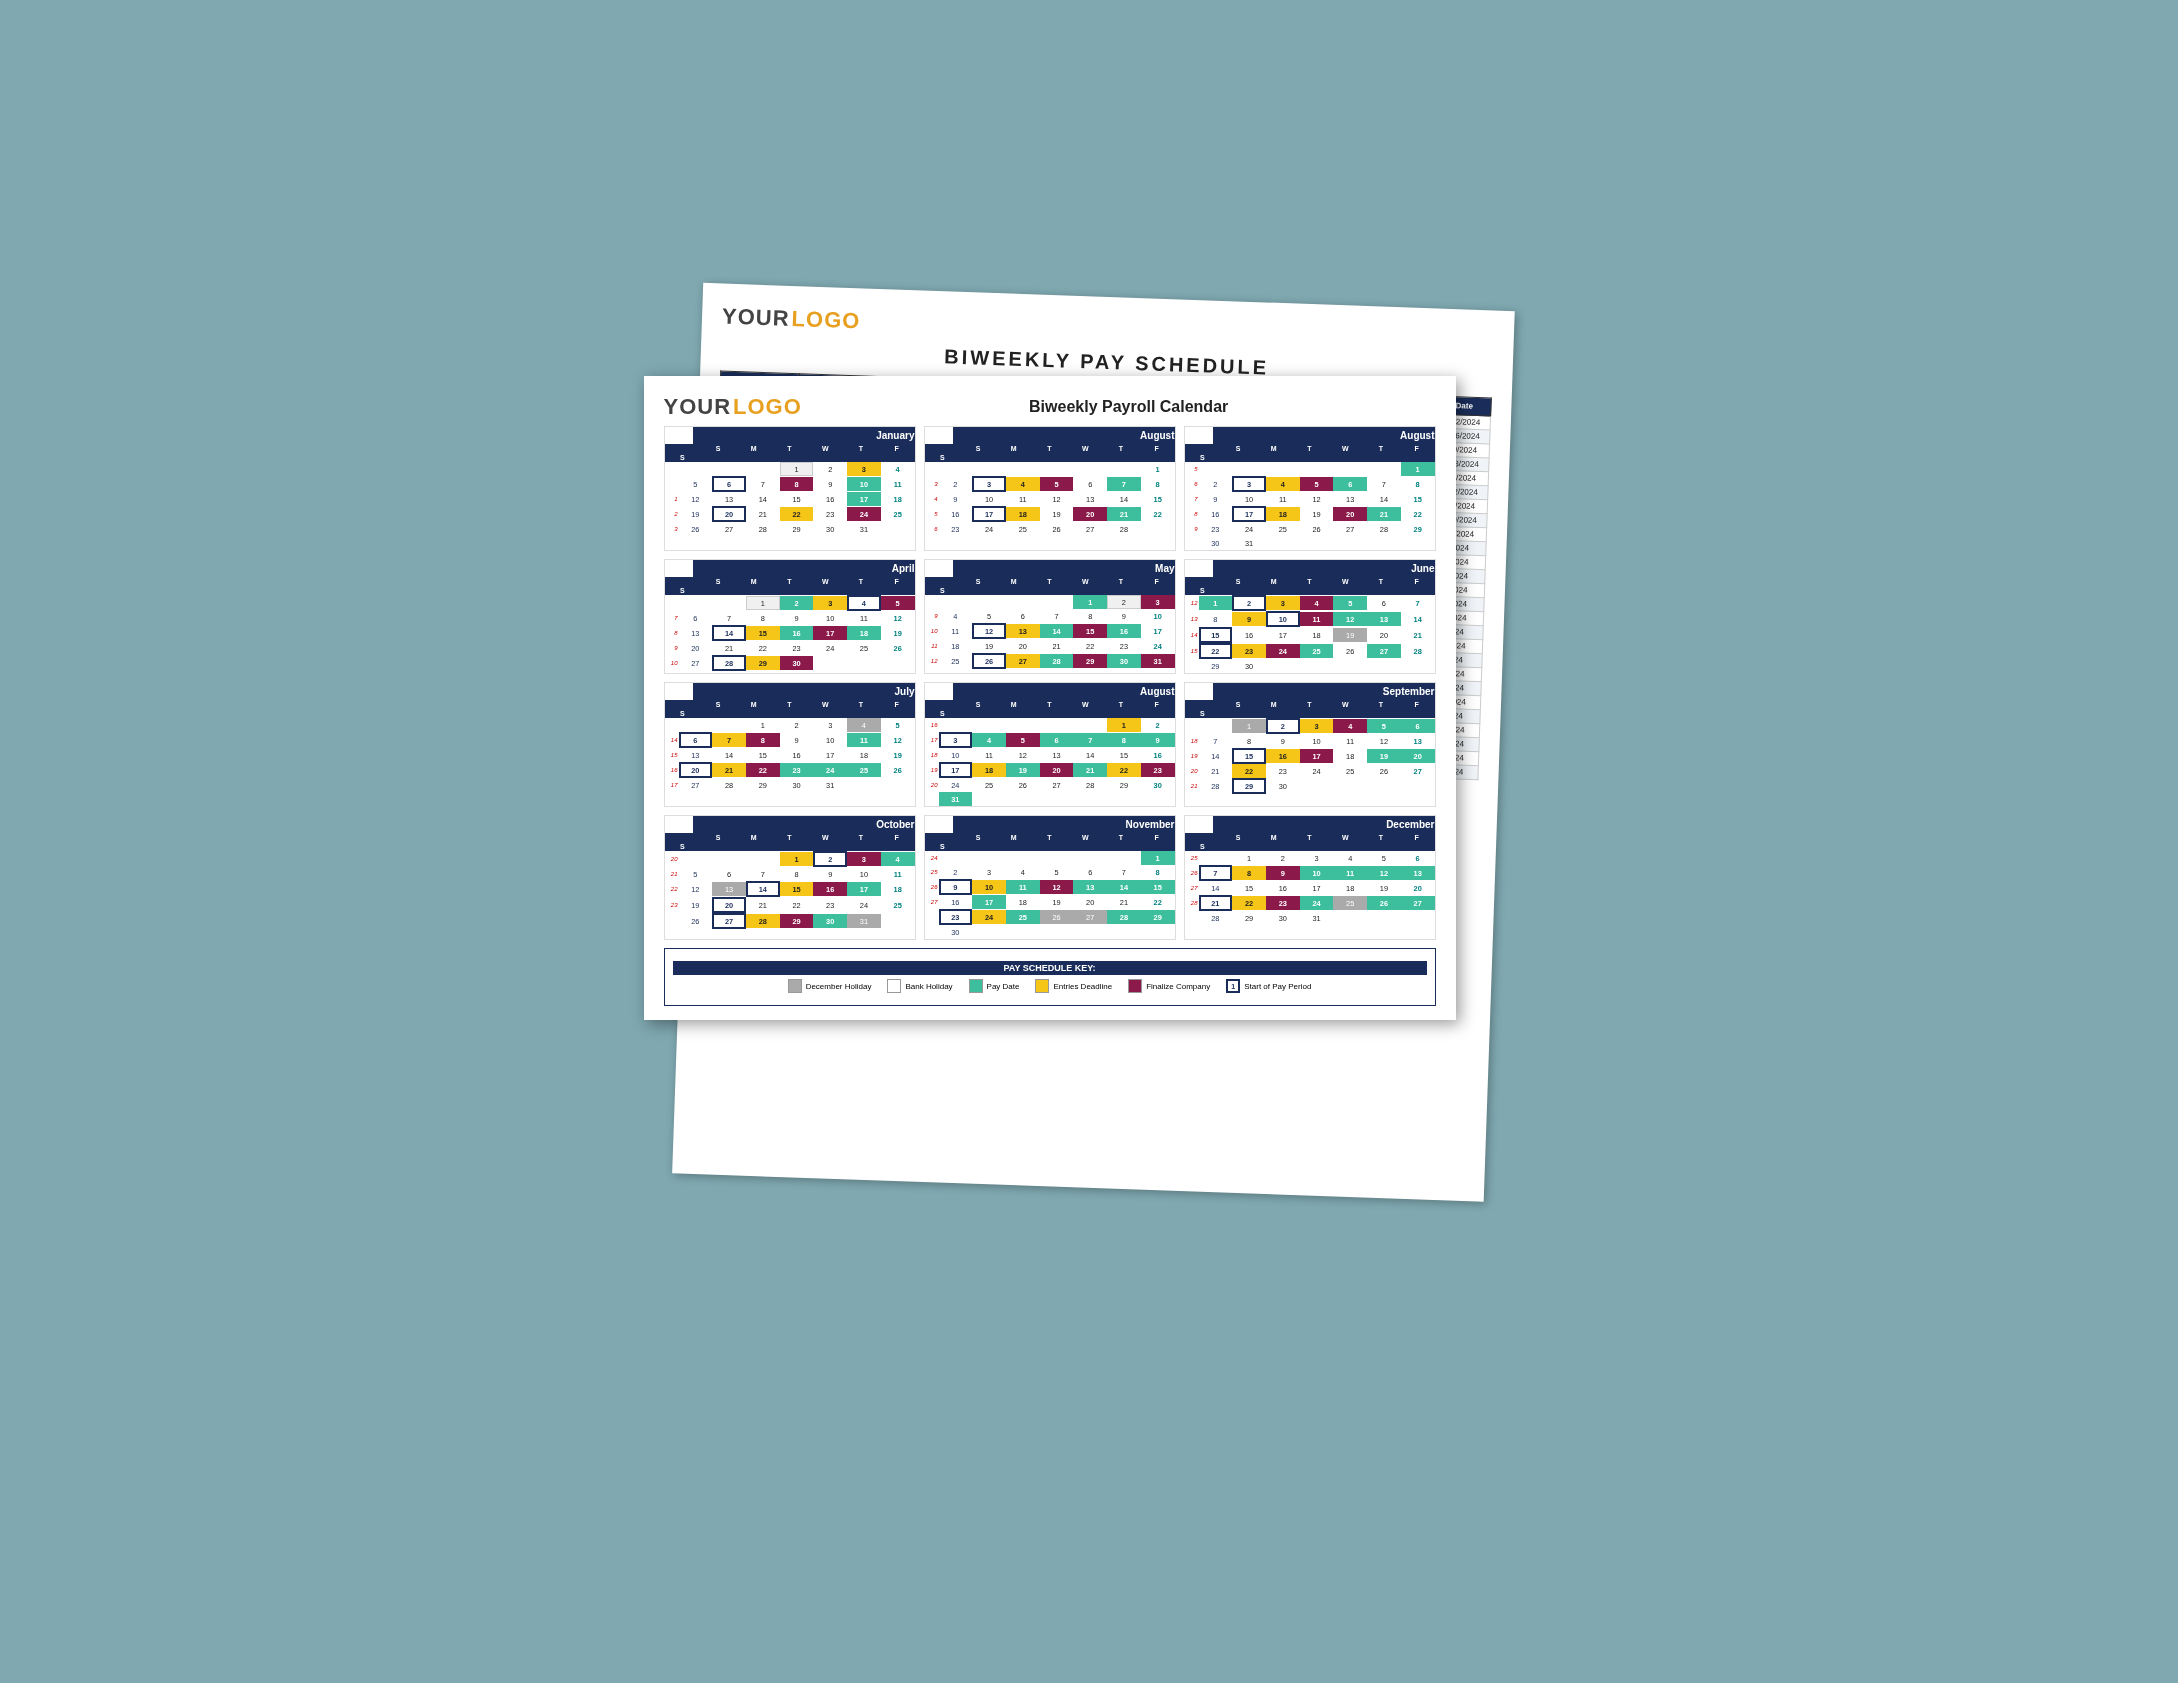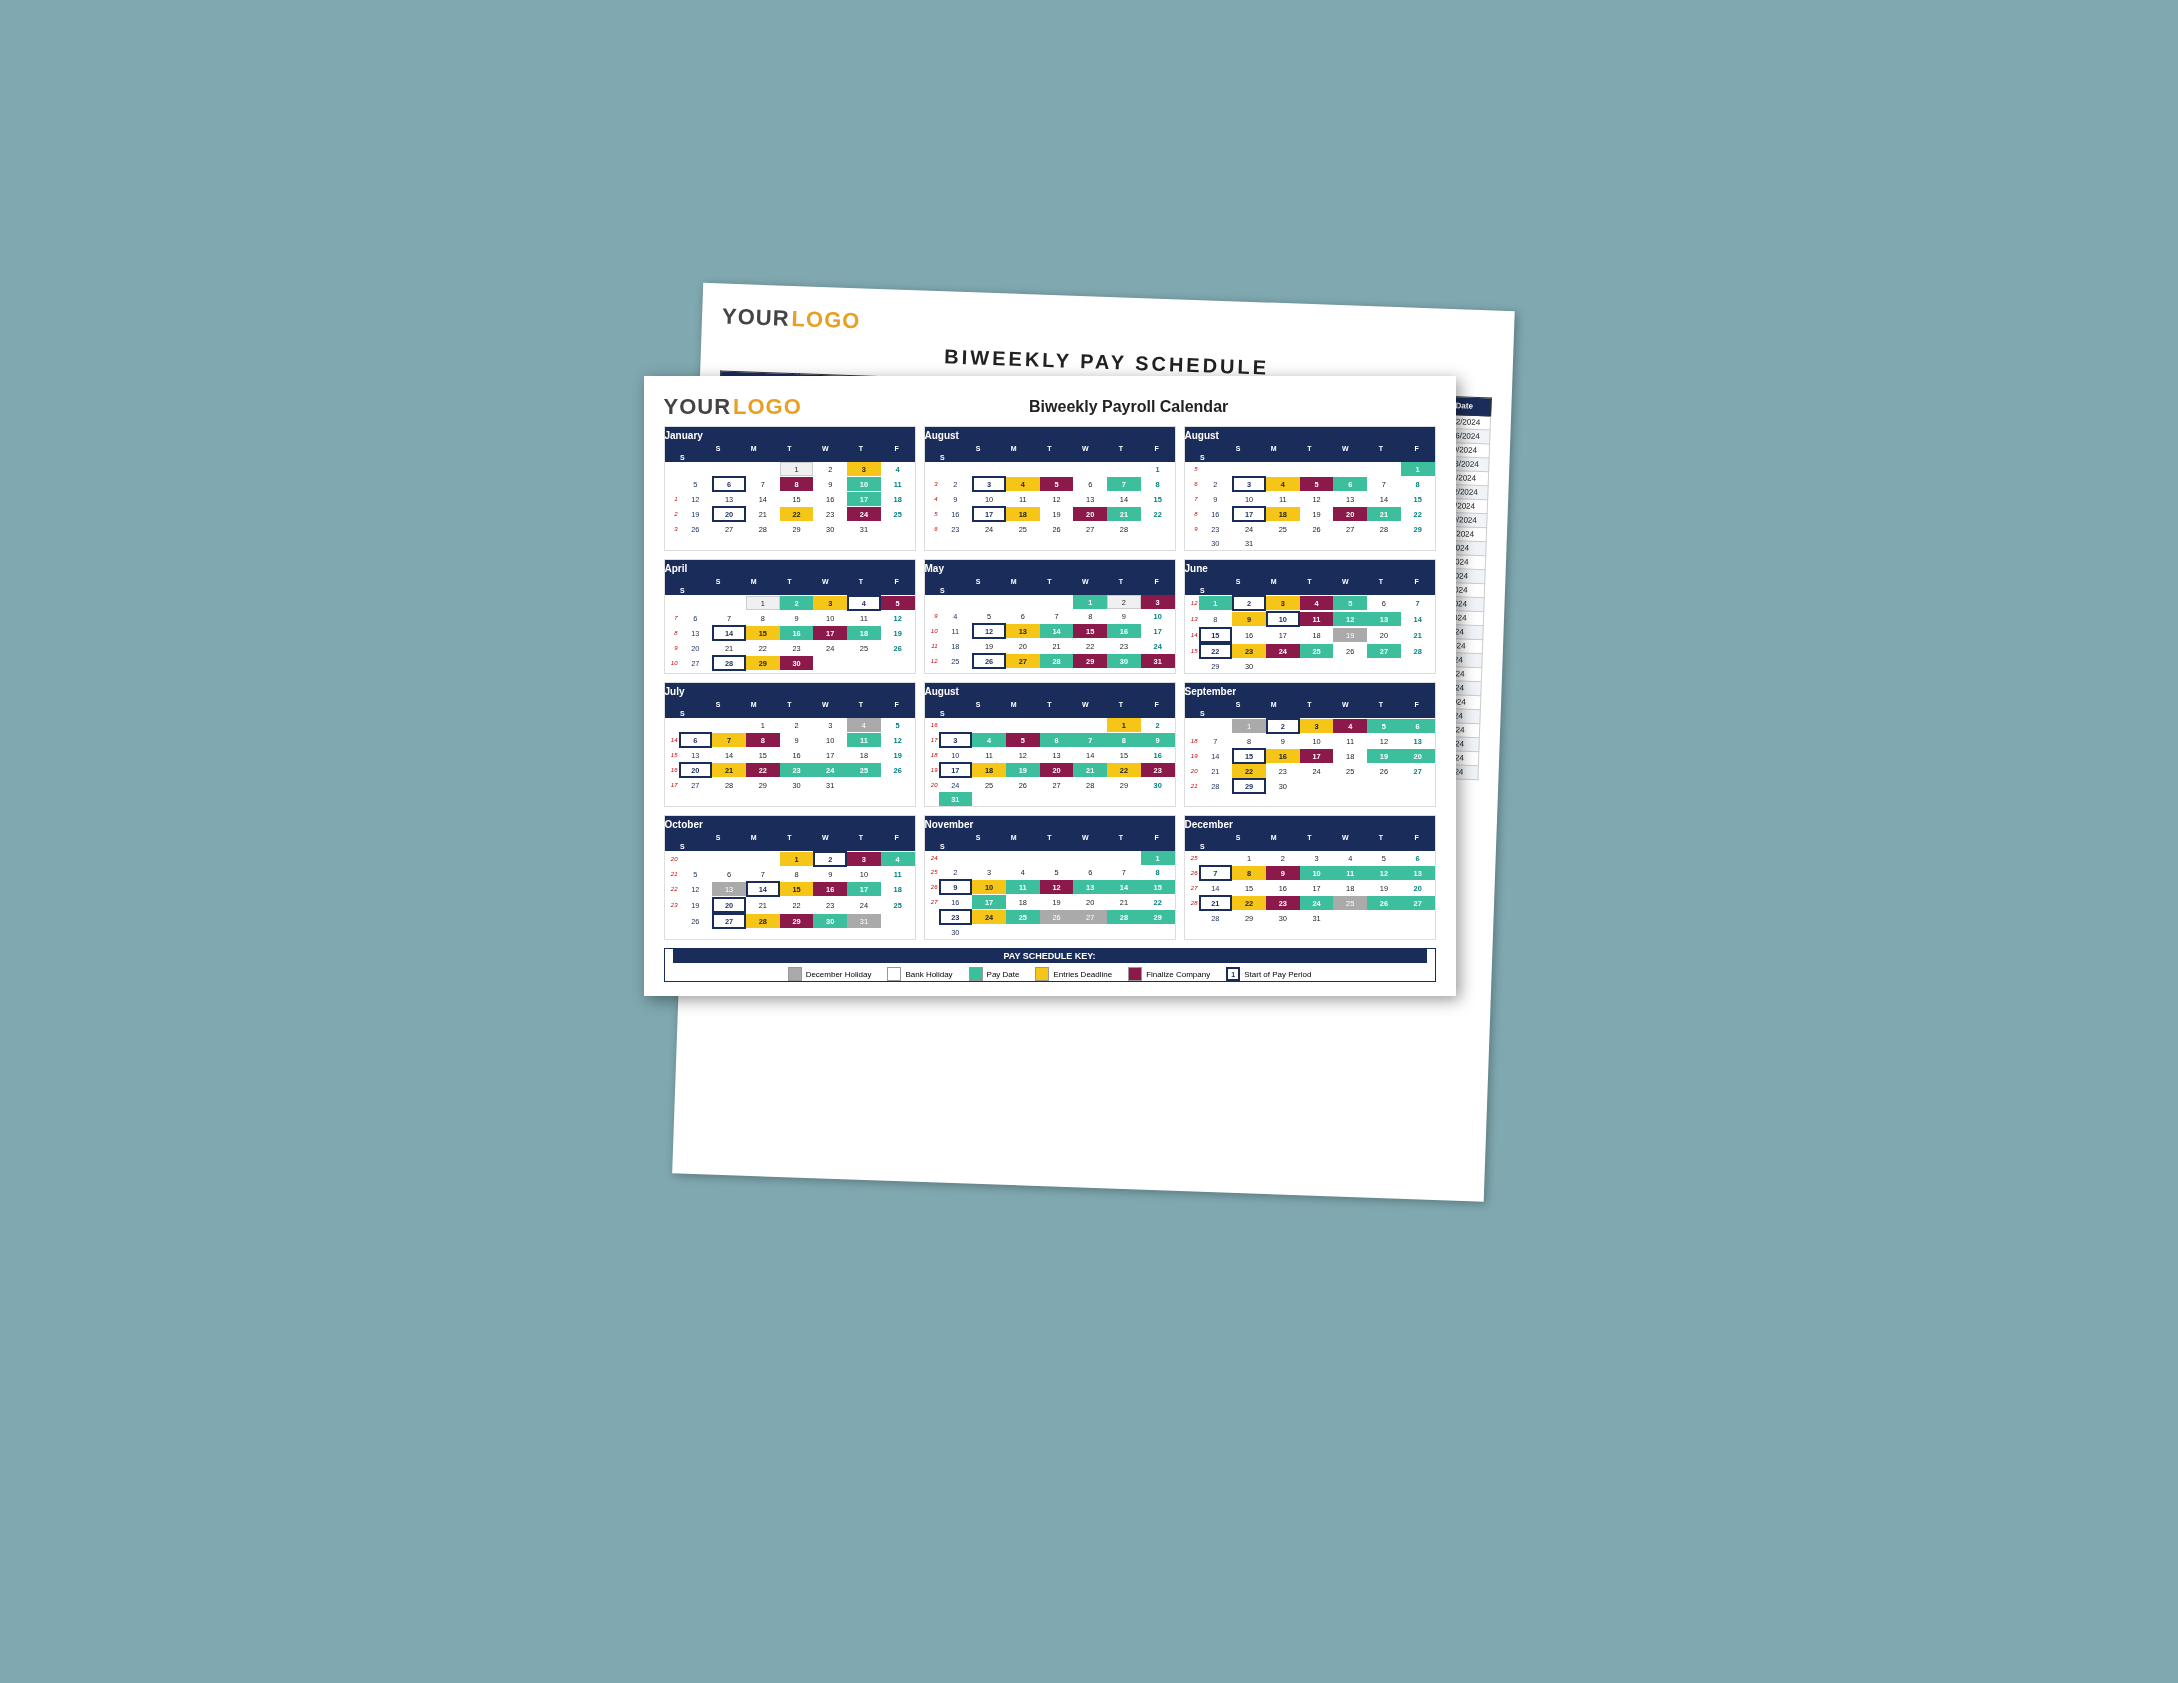--- a/index.html
+++ b/index.html
@@ -122,24 +122,25 @@
       grid-template-columns: repeat(3, 1fr);
       gap: 8px;
       margin-top: 6px;
     }
     .month-cal {
       border: 1px solid #ddd;
     }
     .month-header {
       background: #1a2d5a;
       color: white;
-      text-align: left;
+      text-align: right;
       font-weight: 700;
       font-size: 10px;
       padding: 3px 0;
+      margin-left: 28px;
     }
     .month-days-header {
       display: grid;
       grid-template-columns: repeat(7, 1fr);
       background: #1a2d5a;
     }
     .day-label {
       color: white;
       text-align: center;
       font-size: 7px;
@@ -182,21 +183,21 @@
       border: 2px solid #1a2d5a;
       font-weight: 700;
       color: #1a2d5a;
     }
     .day-cell.bank-holiday { background: #f0f0f0; border: 1px solid #ccc; }
 
     
     .legend-section {
       margin-top: 8px;
       border: 1px solid #1a2d5a;
-      padding: 0 8px;
+      padding: 12px 8px;
     }
     .legend-title {
       text-align: center;
       font-size: 9px;
       font-weight: 700;
       color: #1a2d5a;
       margin-bottom: 4px;
       background: #1a2d5a;
       color: white;
       padding: 2px 0;

